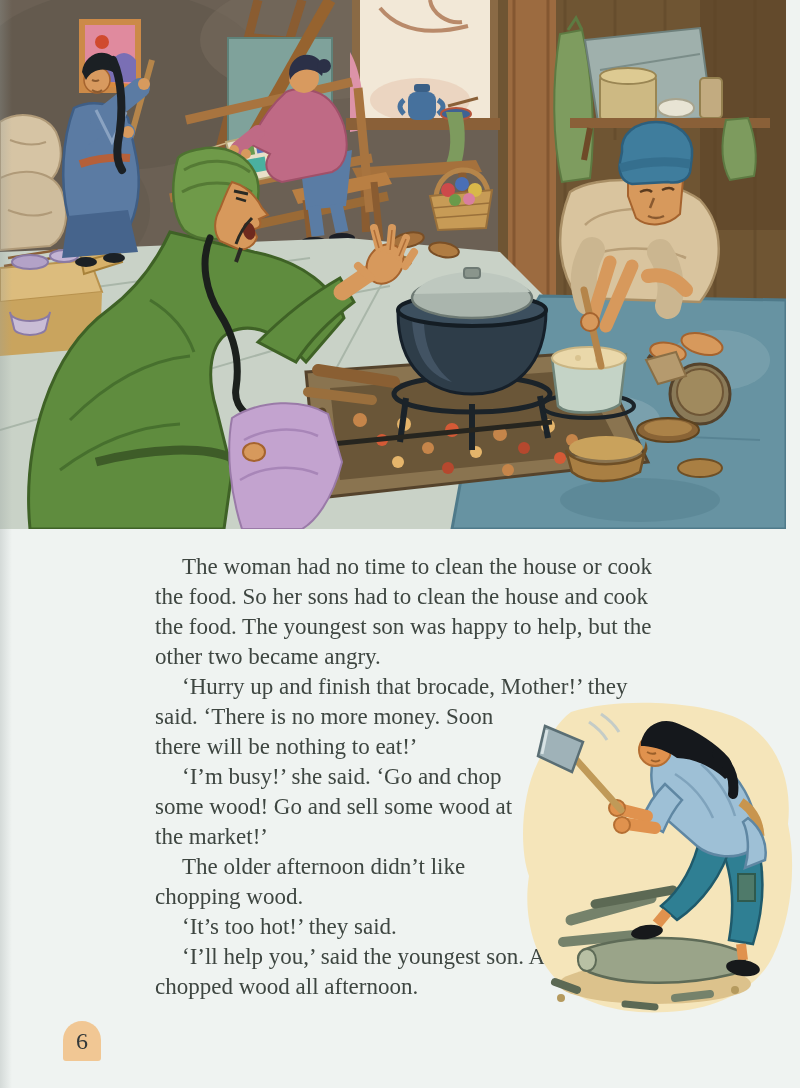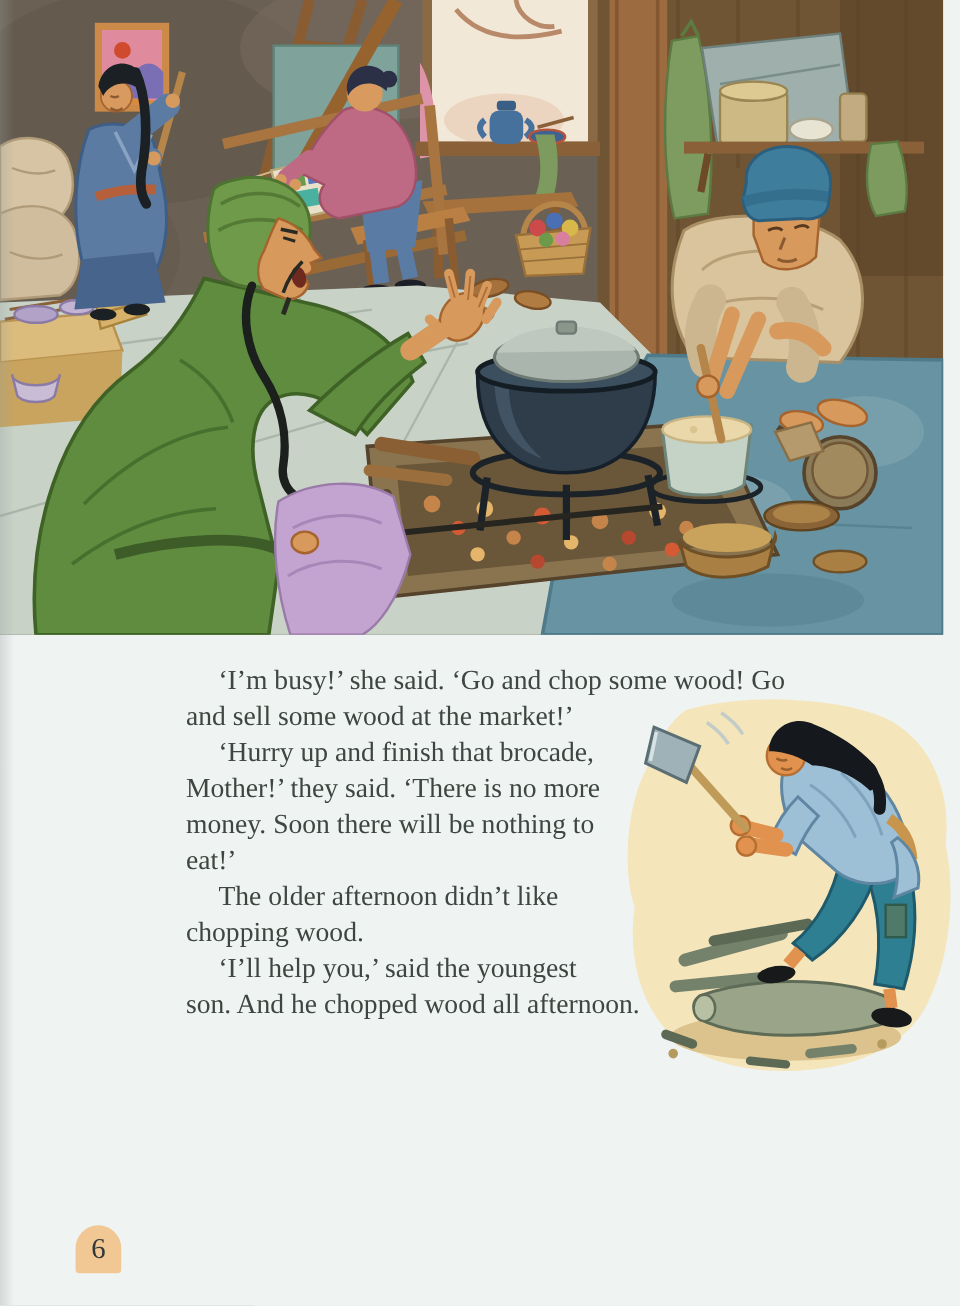--- a/index.html
+++ b/index.html
@@ -314,20 +314,21 @@
         <line x1="234" y1="191" x2="248" y2="194" stroke="#2a2a24" stroke-width="3"></line>
         <path d="M210,238 C200,262 206,292 220,314 C234,336 240,362 236,388 C234,400 240,410 248,414" stroke="#1b201c" stroke-width="7" fill="none" stroke-linecap="round"></path>
         <path d="M232,418 C260,400 302,398 328,414 L342,462 C332,502 314,522 302,529 L242,529 C230,492 226,450 232,418 Z" fill="#c3a3cf" stroke="#9a7aa8" stroke-width="2"></path>
         <path d="M244,440 C266,428 296,426 318,436 M240,480 C262,466 294,464 318,474" stroke="#a886b8" stroke-width="2.5" fill="none"></path>
         <ellipse cx="254" cy="452" rx="11" ry="9" fill="#d7995c" stroke="#a5632e" stroke-width="2"></ellipse>
       </g>
     </svg>
   </div>
 
   <div class="story">
+    <p>The woman had no time to clean the house or cook the food. So her sons had to clean the house and cook the food. The youngest son was happy to help, but the other two became angry.</p>
 
     <div class="spot-float">
       <svg viewBox="0 0 292 318" role="img" aria-label="The youngest son swings an axe and chops wood.">
         <path d="M66,14 C110,0 190,2 232,20 C270,38 288,80 283,126 C292,168 286,222 268,258 C252,292 210,312 162,314 C118,317 76,306 52,282 C28,258 18,216 24,178 C14,150 16,96 34,62 C44,40 52,24 66,14 Z" fill="#f5e5ba"></path>
         <g>
           <ellipse cx="150" cy="286" rx="96" ry="20" fill="#dcc28c"></ellipse>
           <line x1="66" y1="222" x2="146" y2="200" stroke="#75826b" stroke-width="11" stroke-linecap="round"></line>
           <line x1="90" y1="206" x2="168" y2="192" stroke="#5c6954" stroke-width="9" stroke-linecap="round"></line>
           <line x1="58" y1="244" x2="140" y2="236" stroke="#75826b" stroke-width="10" stroke-linecap="round"></line>
           <path d="M78,252 C120,236 190,236 232,252 C244,258 242,272 228,276 C180,288 118,288 84,274 C72,268 70,258 78,252 Z" fill="#9aa489" stroke="#5e6b57" stroke-width="2.5"></path>
@@ -361,23 +362,24 @@
           <line x1="37" y1="56" x2="42" y2="32" stroke="#d7e2e4" stroke-width="3"></line>
           <path d="M84,24 q12,8 18,18 M96,16 q12,8 18,18" stroke="#b8c6ca" stroke-width="3" fill="none" opacity=".8"></path>
           <circle cx="150" cy="52" r="16" fill="#e0924e" stroke="#b56f33" stroke-width="2"></circle>
           <path d="M142,54 q5,3 9,1 M146,62 q5,3 9,0" stroke="#9a5f2a" stroke-width="2" fill="none"></path>
           <path d="M136,44 C140,26 158,18 174,26 C192,33 212,46 224,60 C230,68 228,78 220,81 C208,69 188,60 172,60 C158,50 144,48 136,48 Z" fill="#15181c"></path>
           <path d="M212,56 C224,66 230,80 228,96" stroke="#15181c" stroke-width="10" fill="none" stroke-linecap="round"></path>
         </g>
       </svg>
     </div>
 
+    <p>‘Hurry up and finish that brocade, Mother!’ they said. ‘There is no more money. Soon there will be nothing to eat!’</p>
     <p>‘I’m busy!’ she said. ‘Go and chop some wood! Go and sell some wood at the market!’</p>
-    <p>‘Hurry up and finish that brocade, Mother!’ they said. ‘There is no more money. Soon there will be nothing to eat!’</p>
     <p>The older afternoon didn’t like chopping wood.</p>
+    <p>‘It’s too hot!’ they said.</p>
     <p>‘I’ll help you,’ said the youngest son. And he chopped wood all afternoon.</p>
   </div>
 
   <div class="page-number">
     <span>6</span>
   </div>
 
 </div>
 
 </body></html>

